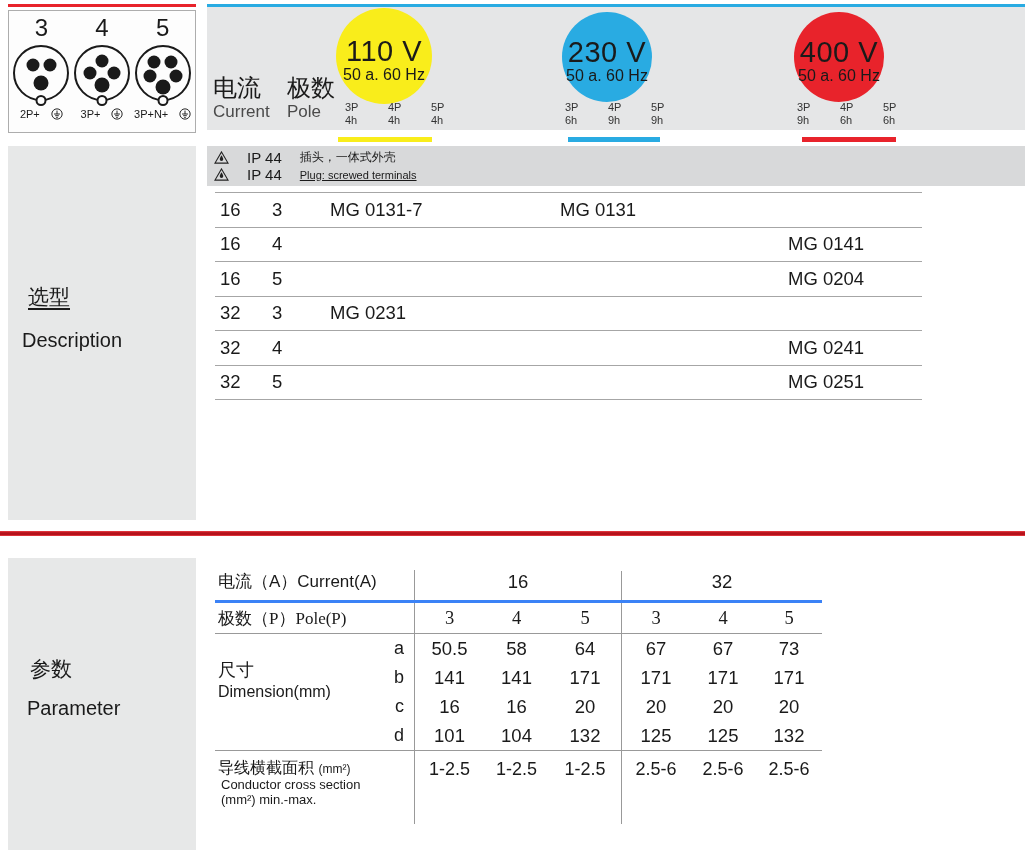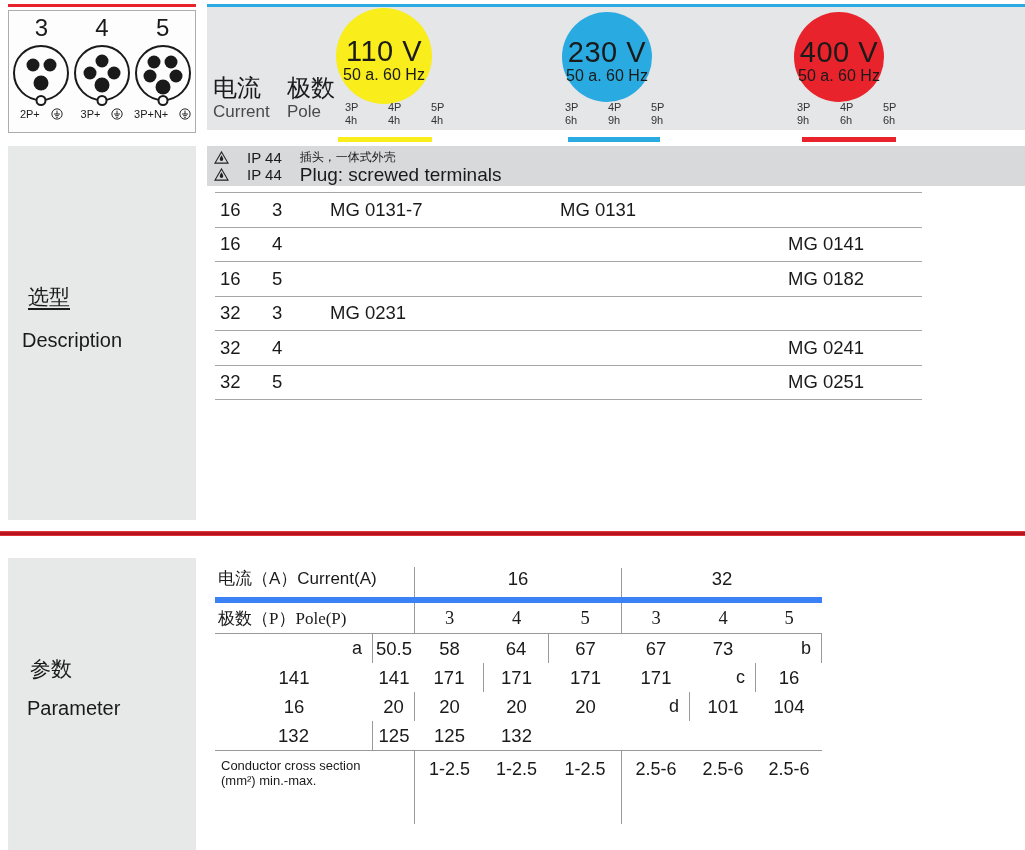--- a/index.html
+++ b/index.html
@@ -42,21 +42,21 @@
   .accent-bar { position:absolute; top:137px; height:5px; }
   #bar-110 { left:338px; width:94px; background:#f9ed1b; }
   #bar-230 { left:568px; width:92px; background:#29abe2; }
   #bar-400 { left:802px; width:94px; background:#e8232b; }
 
   
   #ip-band { left:207px; top:146px; width:818px; height:40px; background:#d8d9da; padding:3px 0 0 7px; }
   .ip-row { display:flex; align-items:center; gap:18px; height:17px; }
   .ip-rating { font-size:15px; }
   .ip-text-zh { font-size:12px; }
-  .ip-text-en { font-size:19px; }
+  .ip-text-en { font-size:11px;text-decoration:underline; }
 
   
   .section-box { background:#e7e8e8; }
   #desc-box  { left:8px; top:146px; width:188px; height:374px; }
   #param-box { left:8px; top:548px; width:188px; height:295px;margin-top:10px; }
   .sec-zh { position:absolute; font-size:21px; }
   .sec-en { position:absolute; font-size:20px; }
   #desc-zh { left:20px; top:137px; text-decoration:underline; text-underline-offset:4px; }
   #desc-en { left:14px; top:183px; }
   #param-zh { left:22px; top:97px; }
@@ -70,21 +70,21 @@
   .desc-row > div { padding-left:5px; }
 
   
   #mid-separator { left:0; top:531px; width:1025px; height:5px;
                    background:linear-gradient(to bottom,#ef4146,#b5121b 35%,#b5121b 70%,#ef4146); }
 
   
   #param-table { left:215px; top:558px; width:607px; }
   .vline-r { border-right:1px solid #999; }
   .pt-rowA { display:grid; grid-template-columns:200px 207px 200px; height:45px;
-             align-items:end; border-bottom:6px solid #3b82f6; }
+             align-items:end; border-bottom:3px solid #3b82f6; }
   .pt-rowA .lbl { font-size:17px; padding:0 0 7px 3px; }
   .pt-rowA .grp { text-align:center; font-size:18.5px; padding-bottom:7px; }
   .pt-rowB { display:grid; grid-template-columns:200px 69px 65px 73px 68px 66px 66px;
              height:31px; line-height:31px; border-bottom:1px solid #999;font-family:Liberation Serif, serif; }
   .pt-rowB .lbl { font-size:17px; padding-left:3px; }
   .pt-val { text-align:center; font-size:18.5px; }
   .pt-dim { display:grid; grid-template-columns:158px 42px 69px 65px 73px 68px 66px 66px;
             grid-auto-rows:29px; border-bottom:1px solid #999; }
   .dim-label { grid-row:1 / span 4; display:flex; flex-direction:column; justify-content:center;
                padding-left:3px; position:relative; top:-13px; }
@@ -270,21 +270,21 @@
     <div>4</div>
     <div></div>
     <div></div>
     <div>MG 0141</div>
   </div>
   <div class="desc-row">
     <div>16</div>
     <div>5</div>
     <div></div>
     <div></div>
-    <div>MG 0182</div>
+    <div>MG 0204</div>
   </div>
   <div class="desc-row">
     <div>32</div>
     <div>3</div>
     <div>MG 0231</div>
     <div></div>
   </div>
   <div class="desc-row">
     <div>32</div>
     <div>4</div>
@@ -320,20 +320,24 @@
     <div class="lbl vline-r">极数（P）Pole(P)</div>
     <div class="pt-val">3</div>
     <div class="pt-val">4</div>
     <div class="pt-val vline-r">5</div>
     <div class="pt-val">3</div>
     <div class="pt-val">4</div>
     <div class="pt-val">5</div>
   </div>
 
   <div class="pt-dim">
+    <div class="dim-label">
+      <div class="zh">尺寸</div>
+      <div class="en">Dimension(mm)</div>
+    </div>
     <div class="dim-key vline-r">a</div>
     <div class="pt-val">50.5</div>
     <div class="pt-val">58</div>
     <div class="pt-val vline-r">64</div>
     <div class="pt-val">67</div>
     <div class="pt-val">67</div>
     <div class="pt-val">73</div>
 
     <div class="dim-key vline-r">b</div>
     <div class="pt-val">141</div>
@@ -355,20 +359,21 @@
     <div class="pt-val">101</div>
     <div class="pt-val">104</div>
     <div class="pt-val vline-r">132</div>
     <div class="pt-val">125</div>
     <div class="pt-val">125</div>
     <div class="pt-val">132</div>
   </div>
 
   <div class="pt-cond">
     <div class="cond-label vline-r">
+      <div class="cond-zh"><span>导线横截面积</span> <span class="unit">(mm²)</span></div>
       <div class="cond-en">Conductor cross section</div>
       <div class="cond-en">(mm²) min.-max.</div>
     </div>
     <div class="pt-val">1-2.5</div>
     <div class="pt-val">1-2.5</div>
     <div class="pt-val vline-r">1-2.5</div>
     <div class="pt-val">2.5-6</div>
     <div class="pt-val">2.5-6</div>
     <div class="pt-val">2.5-6</div>
   </div>

